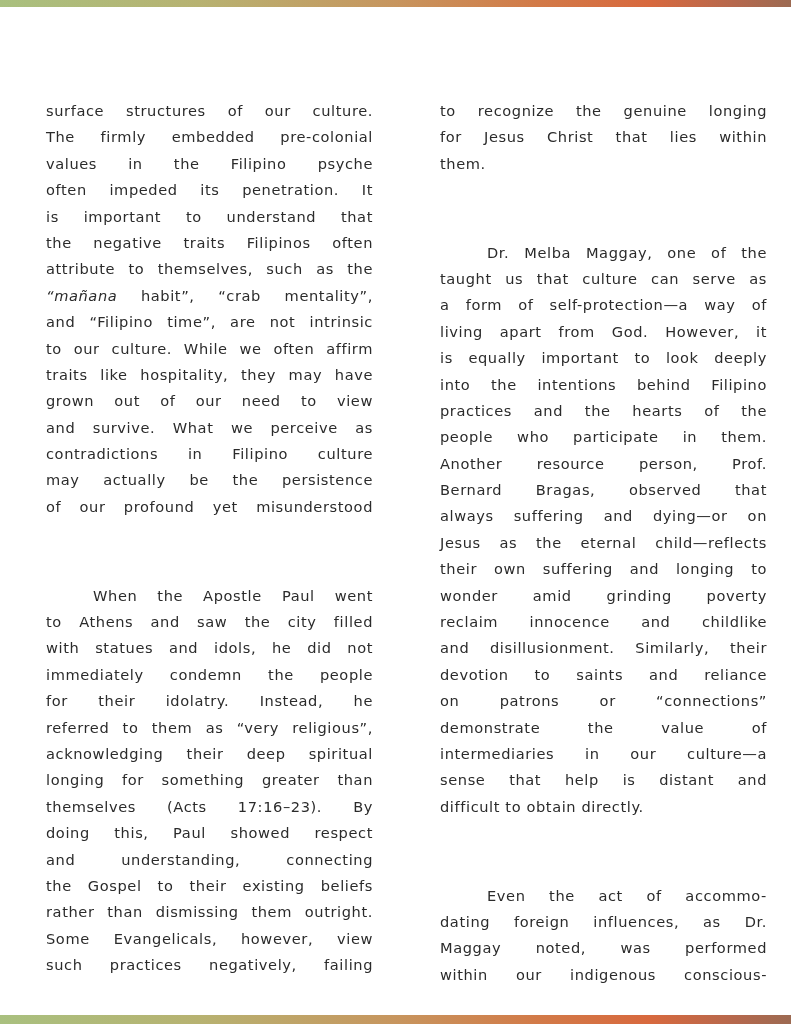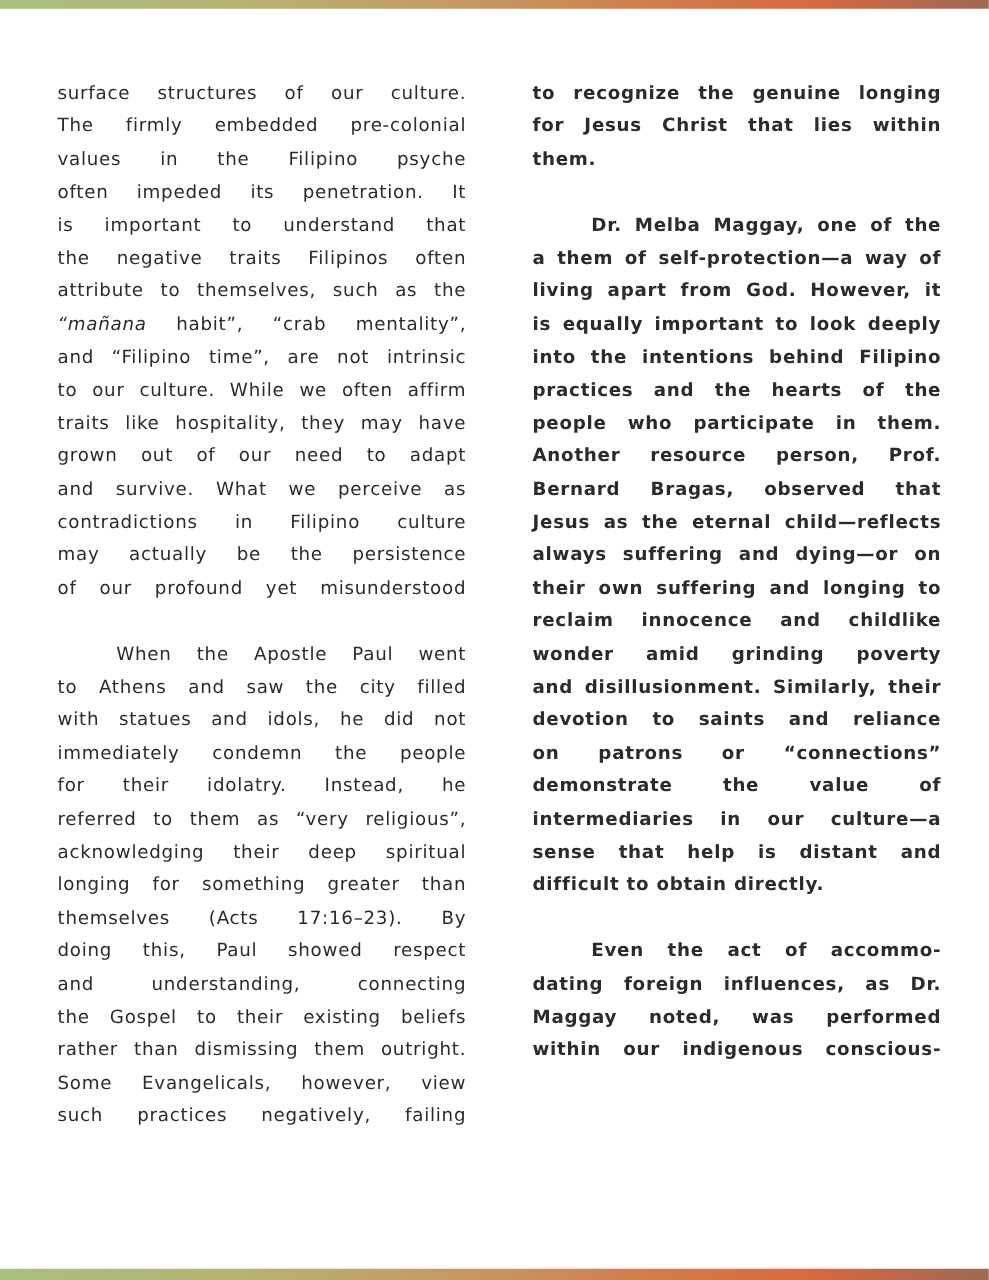--- a/index.html
+++ b/index.html
@@ -20,56 +20,56 @@
       background: linear-gradient(90deg, #a9c07f 0%, #b7b271 25%, #c7955e 50%, #d27a48 68%, #d8693e 82%, #b5684d 93%, #9c6a52 100%);
     }
     .bar.top { top: 0; }
     .bar.bottom { top: 1015px; height: 9px; }
     .col {
       position: absolute;
       top: 62px;
       width: 327px;
     }
     .col.left { left: 46px; }
-    .col.right { left: 426px; font-weight: bold; }
+    .col.right { left: 440px; }
     .line {
       display: block;
       height: 26.4px;
       line-height: 26.4px;
       font-size: 14.6px;
       white-space: nowrap;
       text-align: justify;
       text-align-last: justify;
       letter-spacing: 0.6px;
     }
     .line.last { text-align-last: left; }
     .line.indent { padding-left: 47px; }
     .blank { display: block; height: 26.4px; }
-    .para { display: block; }
+    .para { display: block; margin-top: 36px; }
     em { }
   </style>
 </head>
 <body>
 
 <div class="bar top"></div>
 
 <div class="col left">
   <div class="para">
     <span class="line">surface structures of our culture.</span>
     <span class="line">The firmly embedded pre-colonial</span>
     <span class="line">values in the Filipino psyche</span>
     <span class="line">often impeded its penetration. It</span>
     <span class="line">is important to understand that</span>
     <span class="line">the negative traits Filipinos often</span>
     <span class="line">attribute to themselves, such as the</span>
     <span class="line"><em>“mañana</em> <span>habit”, “crab mentality”,</span></span>
     <span class="line">and “Filipino time”, are not intrinsic</span>
     <span class="line">to our culture. While we often affirm</span>
     <span class="line">traits like hospitality, they may have</span>
-    <span class="line">grown out of our need to adapt</span>
+    <span class="line">grown out of our need to view</span>
     <span class="line">and survive. What we perceive as</span>
     <span class="line">contradictions in Filipino culture</span>
     <span class="line">may actually be the persistence</span>
     <span class="line">of our profound yet misunderstood</span>
   </div>
   <span class="blank"></span>
   <div class="para">
     <span class="line indent">When the Apostle Paul went</span>
     <span class="line">to Athens and saw the city filled</span>
     <span class="line">with statues and idols, he did not</span>
@@ -90,33 +90,34 @@
 
 <div class="col right">
   <div class="para">
     <span class="line">to recognize the genuine longing</span>
     <span class="line">for Jesus Christ that lies within</span>
     <span class="line last">them.</span>
   </div>
   <span class="blank"></span>
   <div class="para">
     <span class="line indent">Dr. Melba Maggay, one of the</span>
-    <span class="line">a them of self-protection—a way of</span>
+    <span class="line">taught us that culture can serve as</span>
+    <span class="line">a form of self-protection—a way of</span>
     <span class="line">living apart from God. However, it</span>
     <span class="line">is equally important to look deeply</span>
     <span class="line">into the intentions behind Filipino</span>
     <span class="line">practices and the hearts of the</span>
     <span class="line">people who participate in them.</span>
     <span class="line">Another resource person, Prof.</span>
     <span class="line">Bernard Bragas, observed that</span>
+    <span class="line">always suffering and dying—or on</span>
     <span class="line">Jesus as the eternal child—reflects</span>
-    <span class="line">always suffering and dying—or on</span>
     <span class="line">their own suffering and longing to</span>
+    <span class="line">wonder amid grinding poverty</span>
     <span class="line">reclaim innocence and childlike</span>
-    <span class="line">wonder amid grinding poverty</span>
     <span class="line">and disillusionment. Similarly, their</span>
     <span class="line">devotion to saints and reliance</span>
     <span class="line">on patrons or “connections”</span>
     <span class="line">demonstrate the value of</span>
     <span class="line">intermediaries in our culture—a</span>
     <span class="line">sense that help is distant and</span>
     <span class="line last">difficult to obtain directly.</span>
   </div>
   <span class="blank"></span>
   <div class="para">

